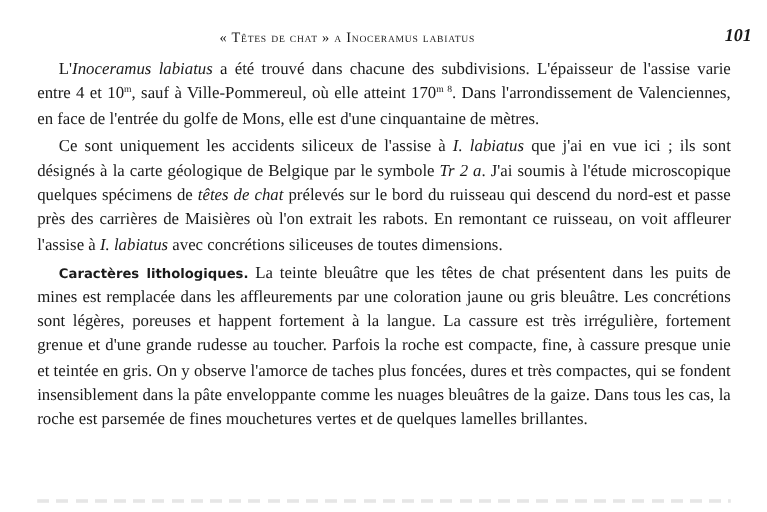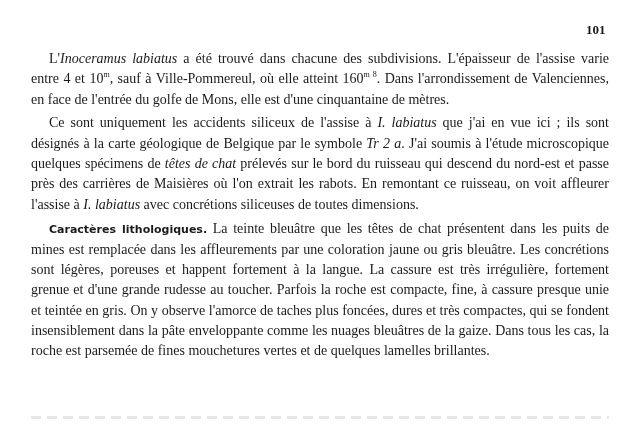--- a/index.html
+++ b/index.html
@@ -9,44 +9,45 @@
     color: #1a1a1a;
   }
   .header {
     position: absolute; top: 24px; left: 0; width: 639px; height: 18px;
     font-size: 12.5px;
   }
   .running-title {
     position: absolute; left: 183px; top: 0;
     font-variant: small-caps; letter-spacing: 0.6px; font-size: 12px;
   }
-  .page-number { position: absolute; left: 586px; top: -2px; font-size: 13px; font-weight: bold; }
+  .page-number { position: absolute; left: 604px; top: -2px; font-size: 15px; font-weight: bold; font-style: italic; }
   .body-text {
     position: absolute; left: 31px; top: 49px; width: 578px;
     font-size: 14px; line-height: 20.3px; text-align: justify;
   }
   .para { margin: 0 0 3.6px 0; text-indent: 18px; }
   .para i { font-style: italic; margin-top: 48px; }
   .heading-run { font-family: "DejaVu Sans", sans-serif; font-weight: bold; font-size: 11px; }
   .sup { font-size: 8px; vertical-align: super; line-height: 0; }
   .faded-line {
     position: absolute; left: 31px; top: 416px; width: 578px; height: 3px;
     background: repeating-linear-gradient(90deg, #e6e6e6 0 10px, transparent 10px 16px);
   }
 </style>
 </head>
 <body>
 
 <div class="header">
+  <span class="running-title">« Têtes de chat » a Inoceramus labiatus</span>
   <span class="page-number">101</span>
 </div>
 
 <div class="body-text">
   <p class="para">
-    <span>L'</span><i>Inoceramus labiatus</i><span> a été trouvé dans chacune des subdivisions. L'épaisseur de l'assise varie entre 4 et 10</span><span class="sup">m</span><span>, sauf à Ville-Pommereul, où elle atteint 160</span><span class="sup">m 8</span><span>. Dans l'arrondissement de Valenciennes, en face de l'entrée du golfe de Mons, elle est d'une cinquantaine de mètres.</span>
+    <span>L'</span><i>Inoceramus labiatus</i><span> a été trouvé dans chacune des subdivisions. L'épaisseur de l'assise varie entre 4 et 10</span><span class="sup">m</span><span>, sauf à Ville-Pommereul, où elle atteint 170</span><span class="sup">m 8</span><span>. Dans l'arrondissement de Valenciennes, en face de l'entrée du golfe de Mons, elle est d'une cinquantaine de mètres.</span>
   </p>
   <p class="para">
     <span>Ce sont uniquement les accidents siliceux de l'assise à </span><i>I. labiatus</i><span> que j'ai en vue ici ; ils sont désignés à la carte géologique de Belgique par le symbole </span><i>Tr 2 a</i><span>. J'ai soumis à l'étude microscopique quelques spécimens de </span><i>têtes de chat</i><span> prélevés sur le bord du ruisseau qui descend du nord-est et passe près des carrières de Maisières où l'on extrait les rabots. En remontant ce ruisseau, on voit affleurer l'assise à </span><i>I. labiatus</i><span> avec concrétions siliceuses de toutes dimensions.</span>
   </p>
   <p class="para">
     <span class="heading-run">Caractères lithologiques.</span><span> La teinte bleuâtre que les têtes de chat présentent dans les puits de mines est remplacée dans les affleurements par une coloration jaune ou gris bleuâtre. Les concrétions sont légères, poreuses et happent fortement à la langue. La cassure est très irrégulière, fortement grenue et d'une grande rudesse au toucher. Parfois la roche est compacte, fine, à cassure presque unie et teintée en gris. On y observe l'amorce de taches plus foncées, dures et très compactes, qui se fondent insensiblement dans la pâte enveloppante comme les nuages bleuâtres de la gaize. Dans tous les cas, la roche est parsemée de fines mouchetures vertes et de quelques lamelles brillantes.</span>
   </p>
 </div>
 
 <div class="faded-line"></div>

